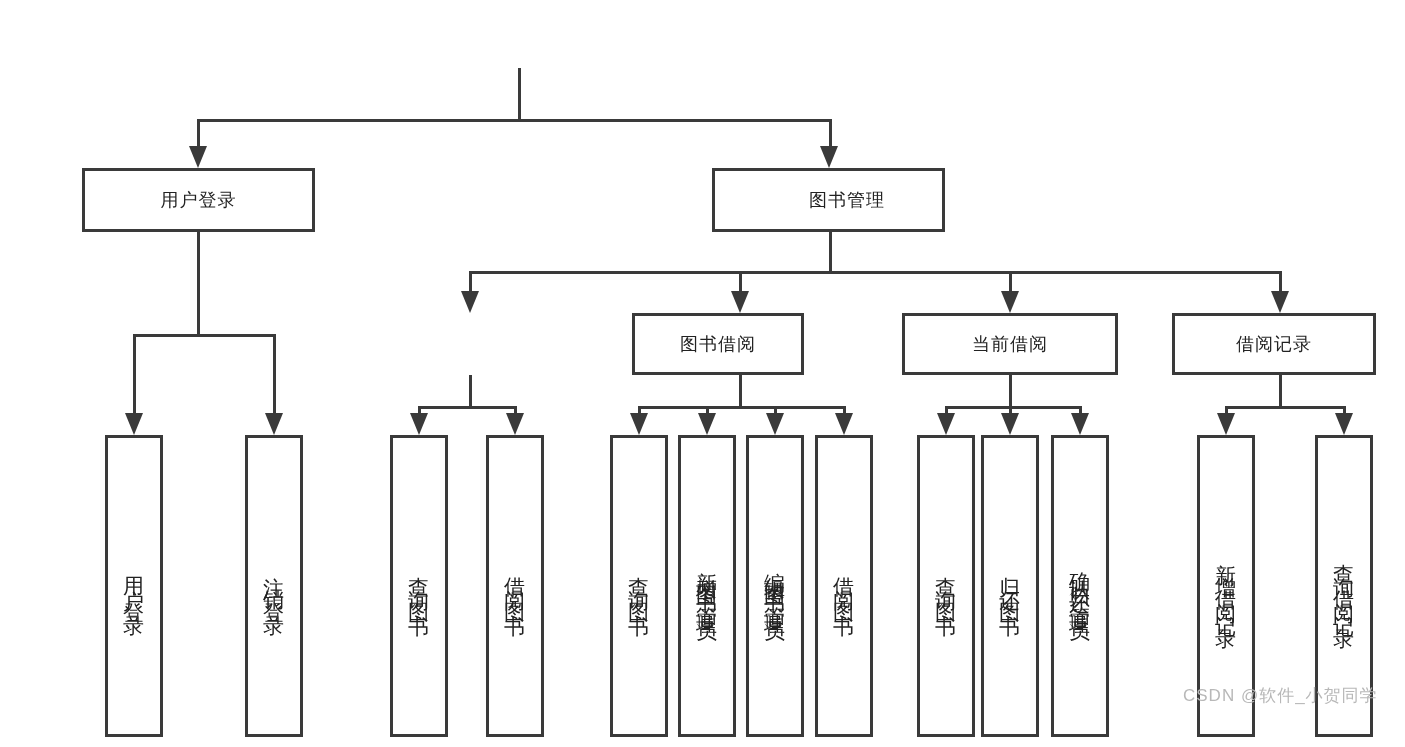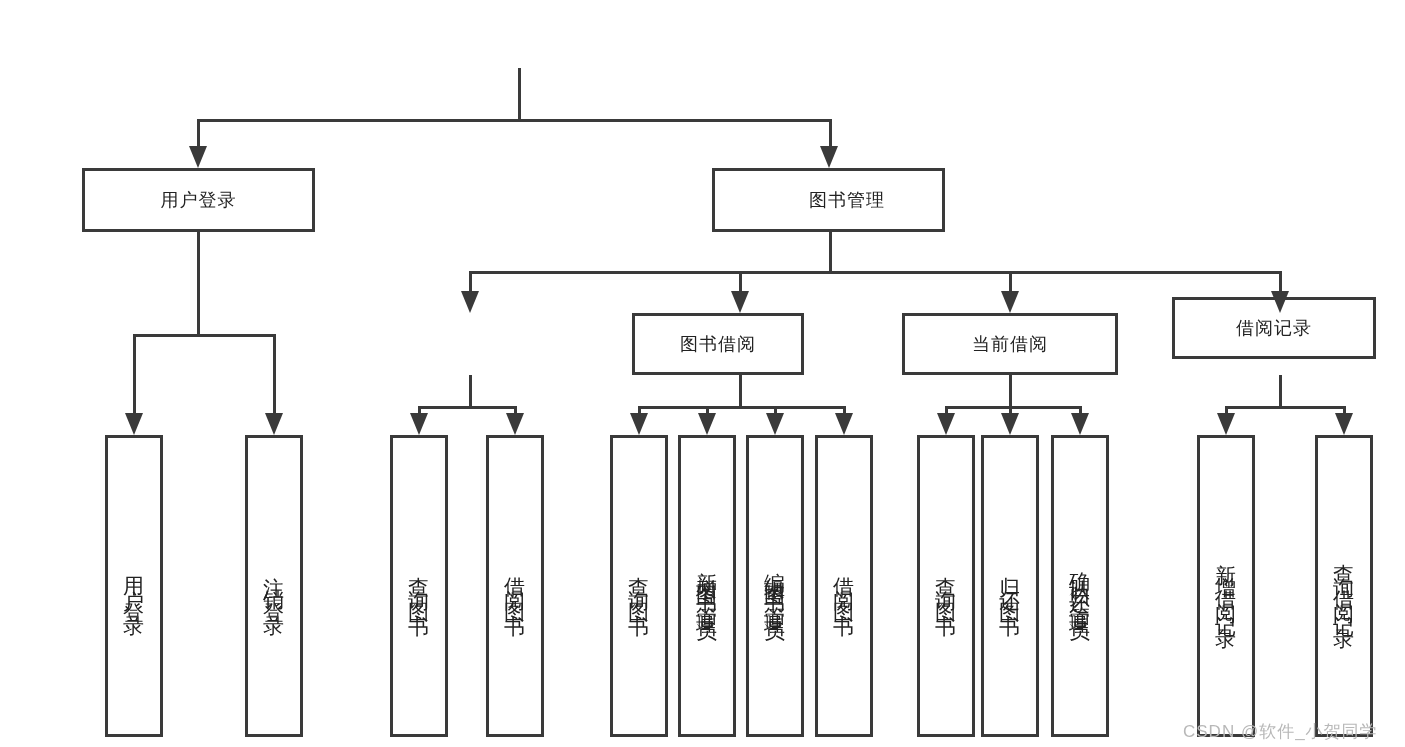--- a/index.html
+++ b/index.html
@@ -10,21 +10,21 @@
   .hbox{font-size:18px;letter-spacing:1px;}
   .rootbox{font-size:19px;}
   .leaf{width:58px;top:435px;height:302px;}
   .vtext{writing-mode:vertical-rl;text-orientation:mixed;font-size:21px;color:#222;line-height:1;}
   .vs{letter-spacing:13px;}
   .vl{letter-spacing:7px;}
   .vline{position:absolute;width:3px;background:#3a3a3a;}
   .hline{position:absolute;height:3px;background:#3a3a3a;}
   .arrow{position:absolute;width:0;height:0;border-left:9px solid transparent;
          border-right:9px solid transparent;border-top:22px solid #3a3a3a;}
-  .watermark{position:absolute;left:1183px;top:720px;font-size:17px;letter-spacing:1px;z-index:5;}
+  .watermark{position:absolute;left:1183px;top:684px;font-size:17px;letter-spacing:1px;z-index:5;}
 </style>
 </head>
 <body>
 
 <div id="stage">
 
 
   <div class="box hbox" style="left:82px;top:168px;width:233px;height:64px;">
     <span>用户登录</span>
   </div>
@@ -35,21 +35,21 @@
 
 
   <div class="box hbox" style="left:632px;top:313px;width:172px;height:62px;">
     <span>图书借阅</span>
   </div>
 
   <div class="box hbox" style="left:902px;top:313px;width:216px;height:62px;">
     <span>当前借阅</span>
   </div>
 
-  <div class="box hbox" style="left:1172px;top:297px;width:204px;height:62px;font-family:Liberation Mono, monospace;">
+  <div class="box hbox" style="left:1172px;top:313px;width:204px;height:62px;font-family:Liberation Mono, monospace;">
     <span>借阅记录</span>
   </div>
 
   <div class="box leaf" style="left:105px;">
     <span class="vtext vs">用户登录</span>
   </div>
   <div class="box leaf" style="left:245px;">
     <span class="vtext vs">注销登录</span>
   </div>
 

